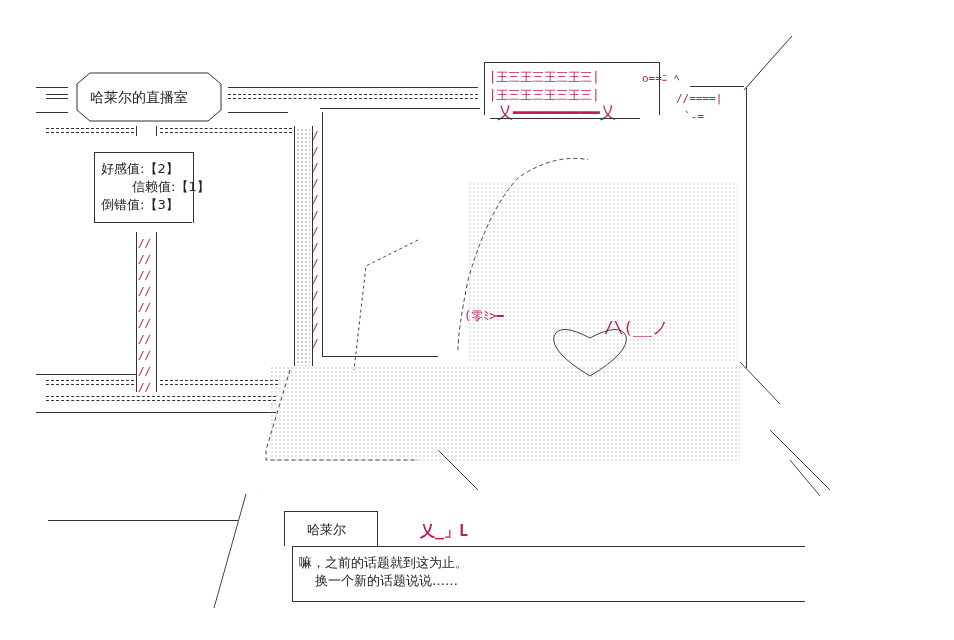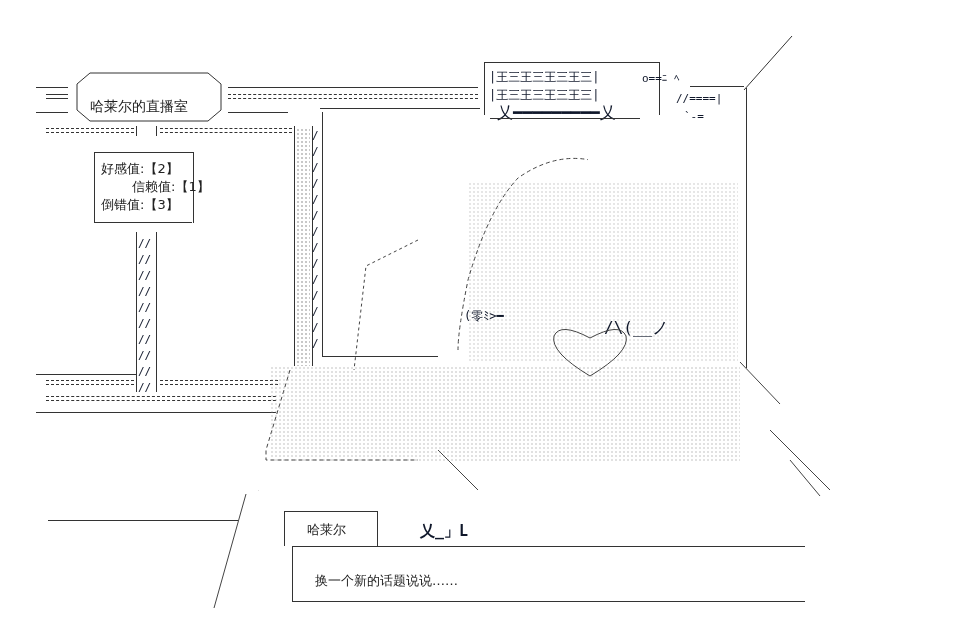--- a/index.html
+++ b/index.html
@@ -1,37 +1,37 @@
 <!DOCTYPE html>
 <html><head>
 <meta charset="utf-8">
 <style>
   html, body { margin:0; padding:0; background:#ffffff; }
   body { width:954px; height:640px; position:relative; overflow:hidden;
          font-family:"DejaVu Sans", sans-serif; color:#222; }
   .abs { position:absolute; }
   .txt { font-size:13px; line-height:16px; white-space:nowrap; color:#222; }
-  .mono { font-family:"DejaVu Sans Mono", monospace; font-size:11px; color:#0f172a; white-space:pre;text-align:right; }
+  .mono { font-family:"DejaVu Sans Mono", monospace; font-size:11px; color:#be185d; white-space:pre;text-align:right; }
   .hline { position:absolute; border-top:1px solid #333; height:0; }
   .vline { position:absolute; border-left:1px solid #333; width:0; }
   .dbl { position:absolute; border-top:1px solid #333; border-bottom:1px solid #333; height:3px; }
   .dots { position:absolute; background-image: radial-gradient(#888 0.6px, transparent 0.8px); background-size:4px 4px; }
 </style>
 </head>
 <body>
 
 <div class="hline" style="left:36px;top:87px;width:32px;"></div>
 <div class="dbl" style="left:46px;top:94px;width:22px;"></div>
 <div class="hline" style="left:36px;top:112px;width:32px;"></div>
 
 <div class="abs" style="left:76px;top:72px;width:146px;height:50px;">
   <svg width="146" height="50" style="position:absolute;left:0;top:0;">
     <polygon points="14,1 132,1 145,12 145,38 132,49 14,49 1,38 1,12" fill="none" stroke="#333" stroke-width="1"></polygon>
   </svg>
-  <span class="abs txt" style="left:14px;top:17px;font-size:14px;margin-top:9px;">哈莱尔的直播室</span>
+  <span class="abs txt" style="left:14px;top:17px;font-size:14px;">哈莱尔的直播室</span>
 </div>
 
 <div class="hline" style="left:228px;top:87px;width:250px;"></div>
 <div class="dbl" style="left:228px;top:94px;width:250px;border-top-style:dashed;border-bottom-style:dashed;"></div>
 <div class="hline" style="left:228px;top:112px;width:60px;"></div>
 <div class="hline" style="left:320px;top:108px;width:160px;"></div>
 
 <div class="dbl" style="left:46px;top:128px;width:88px;border-top-style:dashed;border-bottom-style:dashed;"></div>
 <div class="dbl" style="left:160px;top:128px;width:132px;border-top-style:dashed;border-bottom-style:dashed;"></div>
 
@@ -129,14 +129,15 @@
 <div class="hline" style="left:48px;top:520px;width:190px;"></div>
 <svg class="abs" width="40" height="120" style="left:210px;top:492px;">
   <line x1="36" y1="2" x2="4" y2="116" stroke="#444" stroke-width="1"></line>
 </svg>
 
 <div class="abs" style="left:284px;top:511px;width:92px;height:34px;border:1px solid #333;border-bottom:none;">
   <span class="abs txt" style="left:22px;top:10px;">哈莱尔</span>
 </div>
 <span class="abs mono" style="left:420px;top:522px;font-size:15px;font-weight:bold;">乂_」L</span>
 <div class="abs" style="left:292px;top:546px;width:512px;height:54px;border-top:1px solid #333;border-left:1px solid #333;border-bottom:1px solid #333;">
+  <div class="abs txt" style="left:6px;top:8px;">嘛，之前的话题就到这为止。</div>
   <div class="abs txt" style="left:6px;top:26px;margin-left:16px;">换一个新的话题说说……</div>
 </div>
 
 </body></html>

